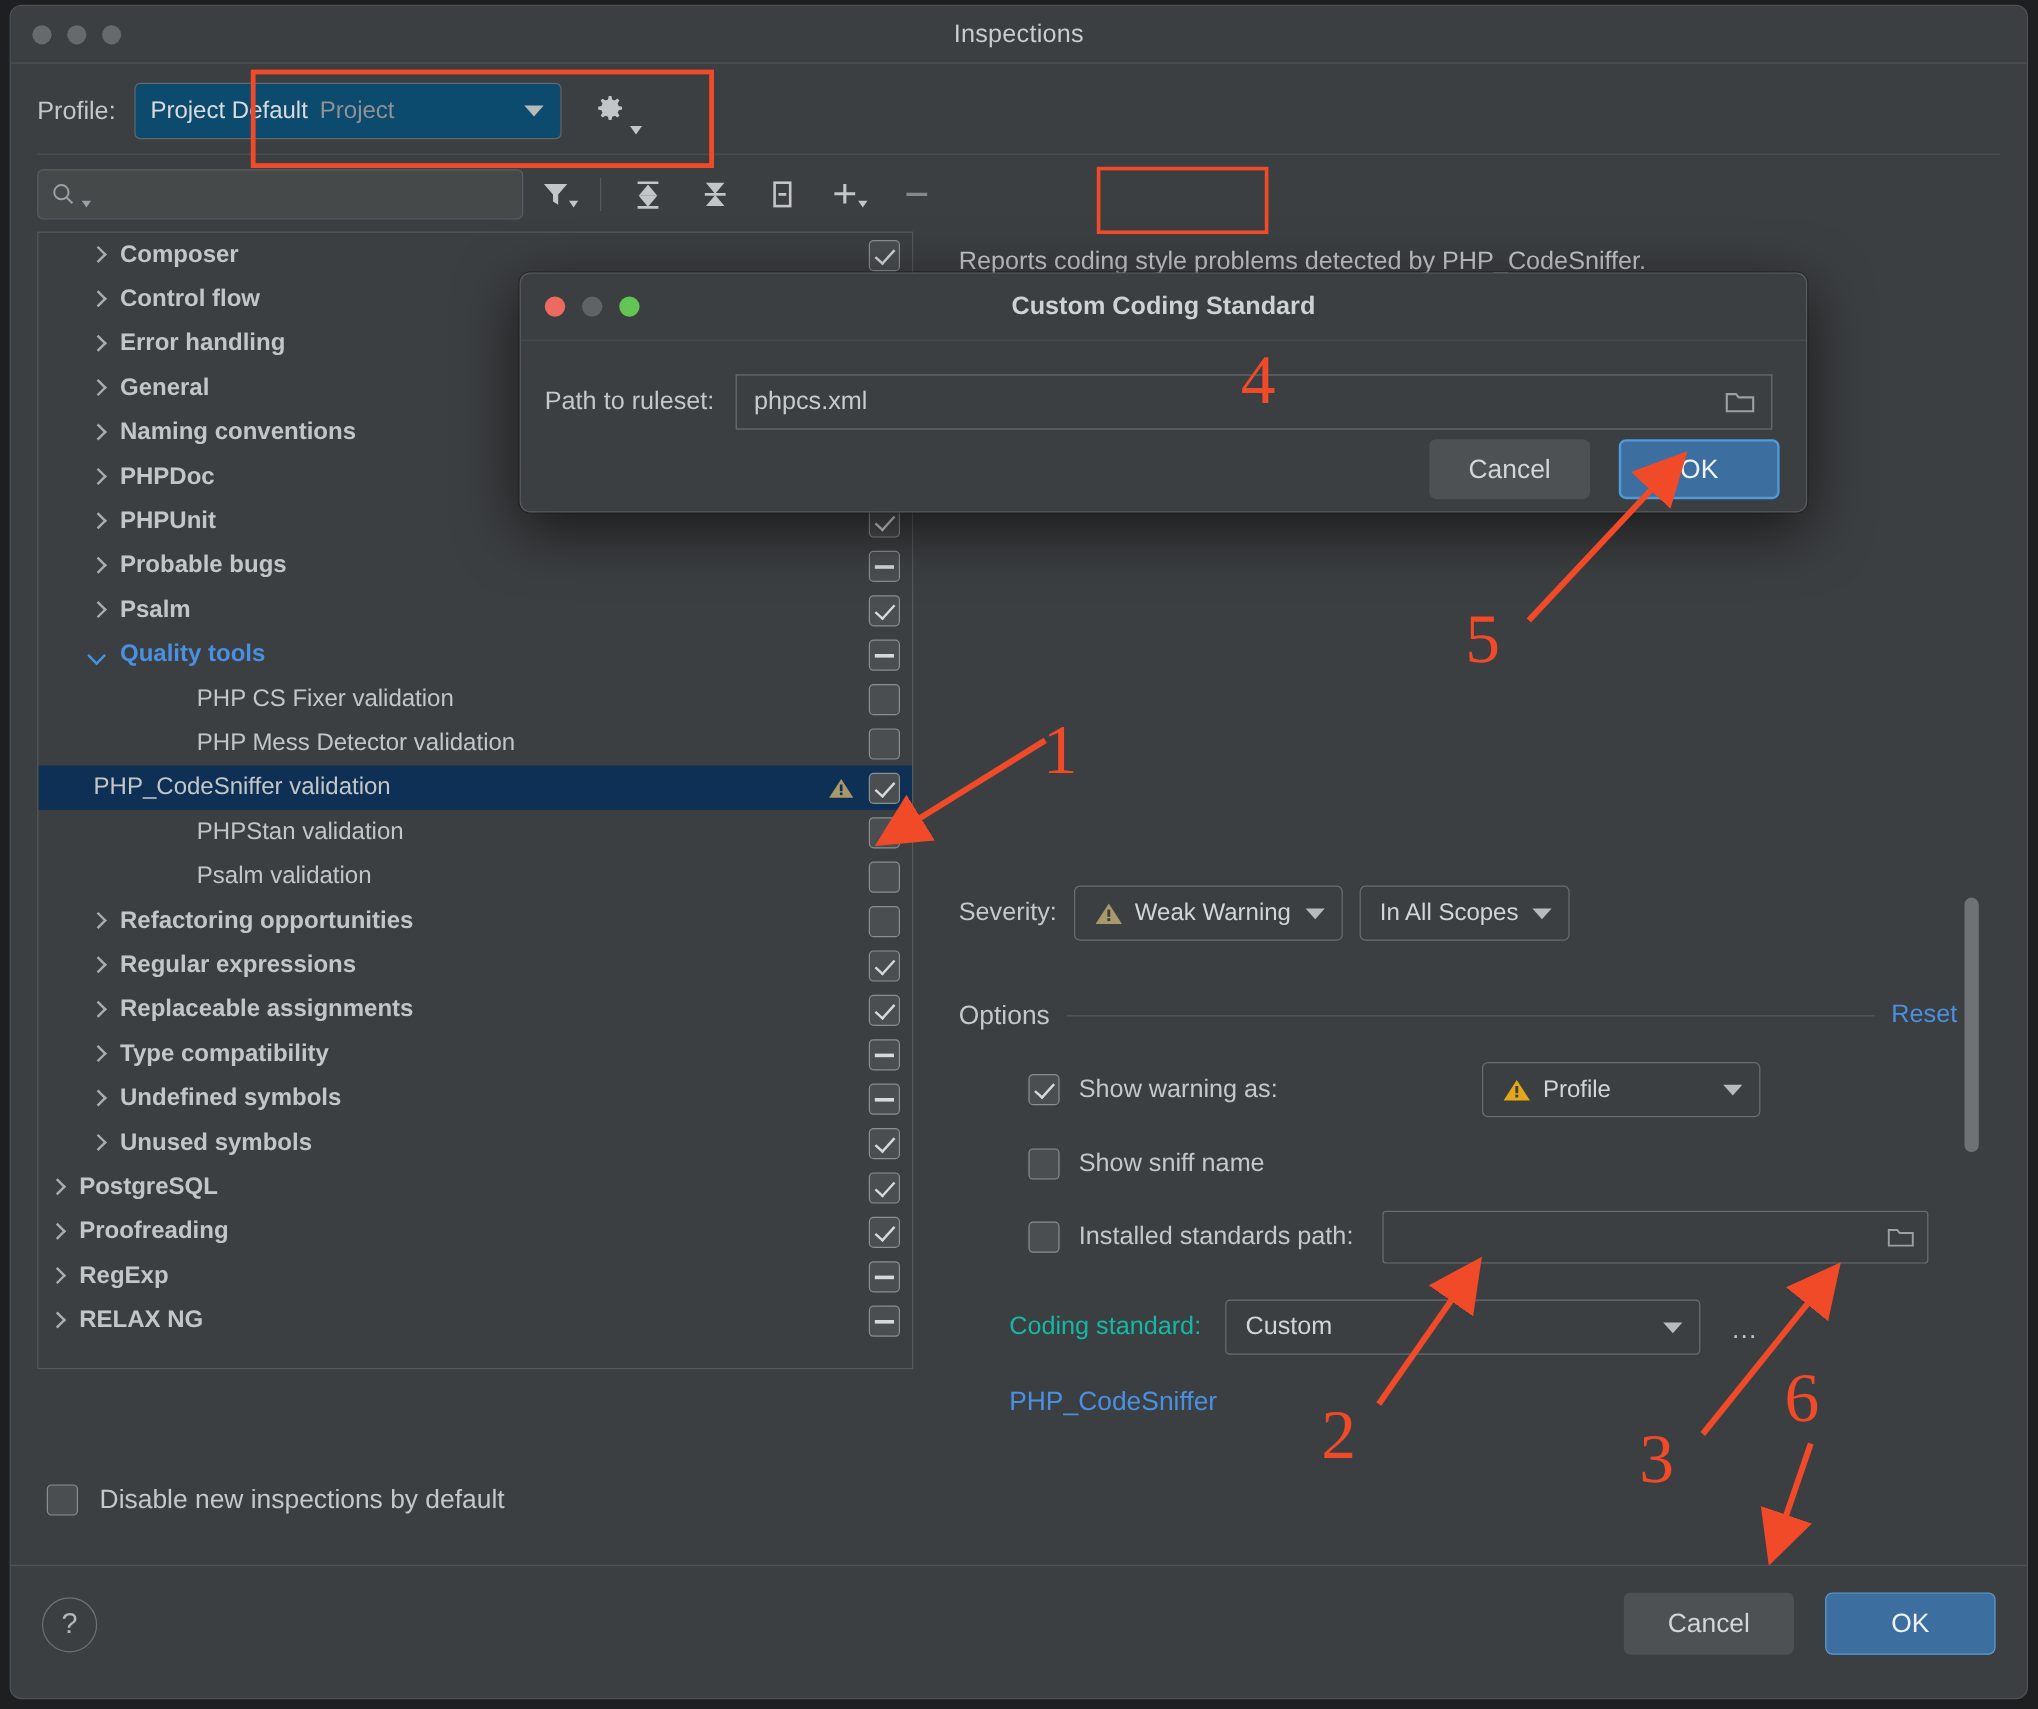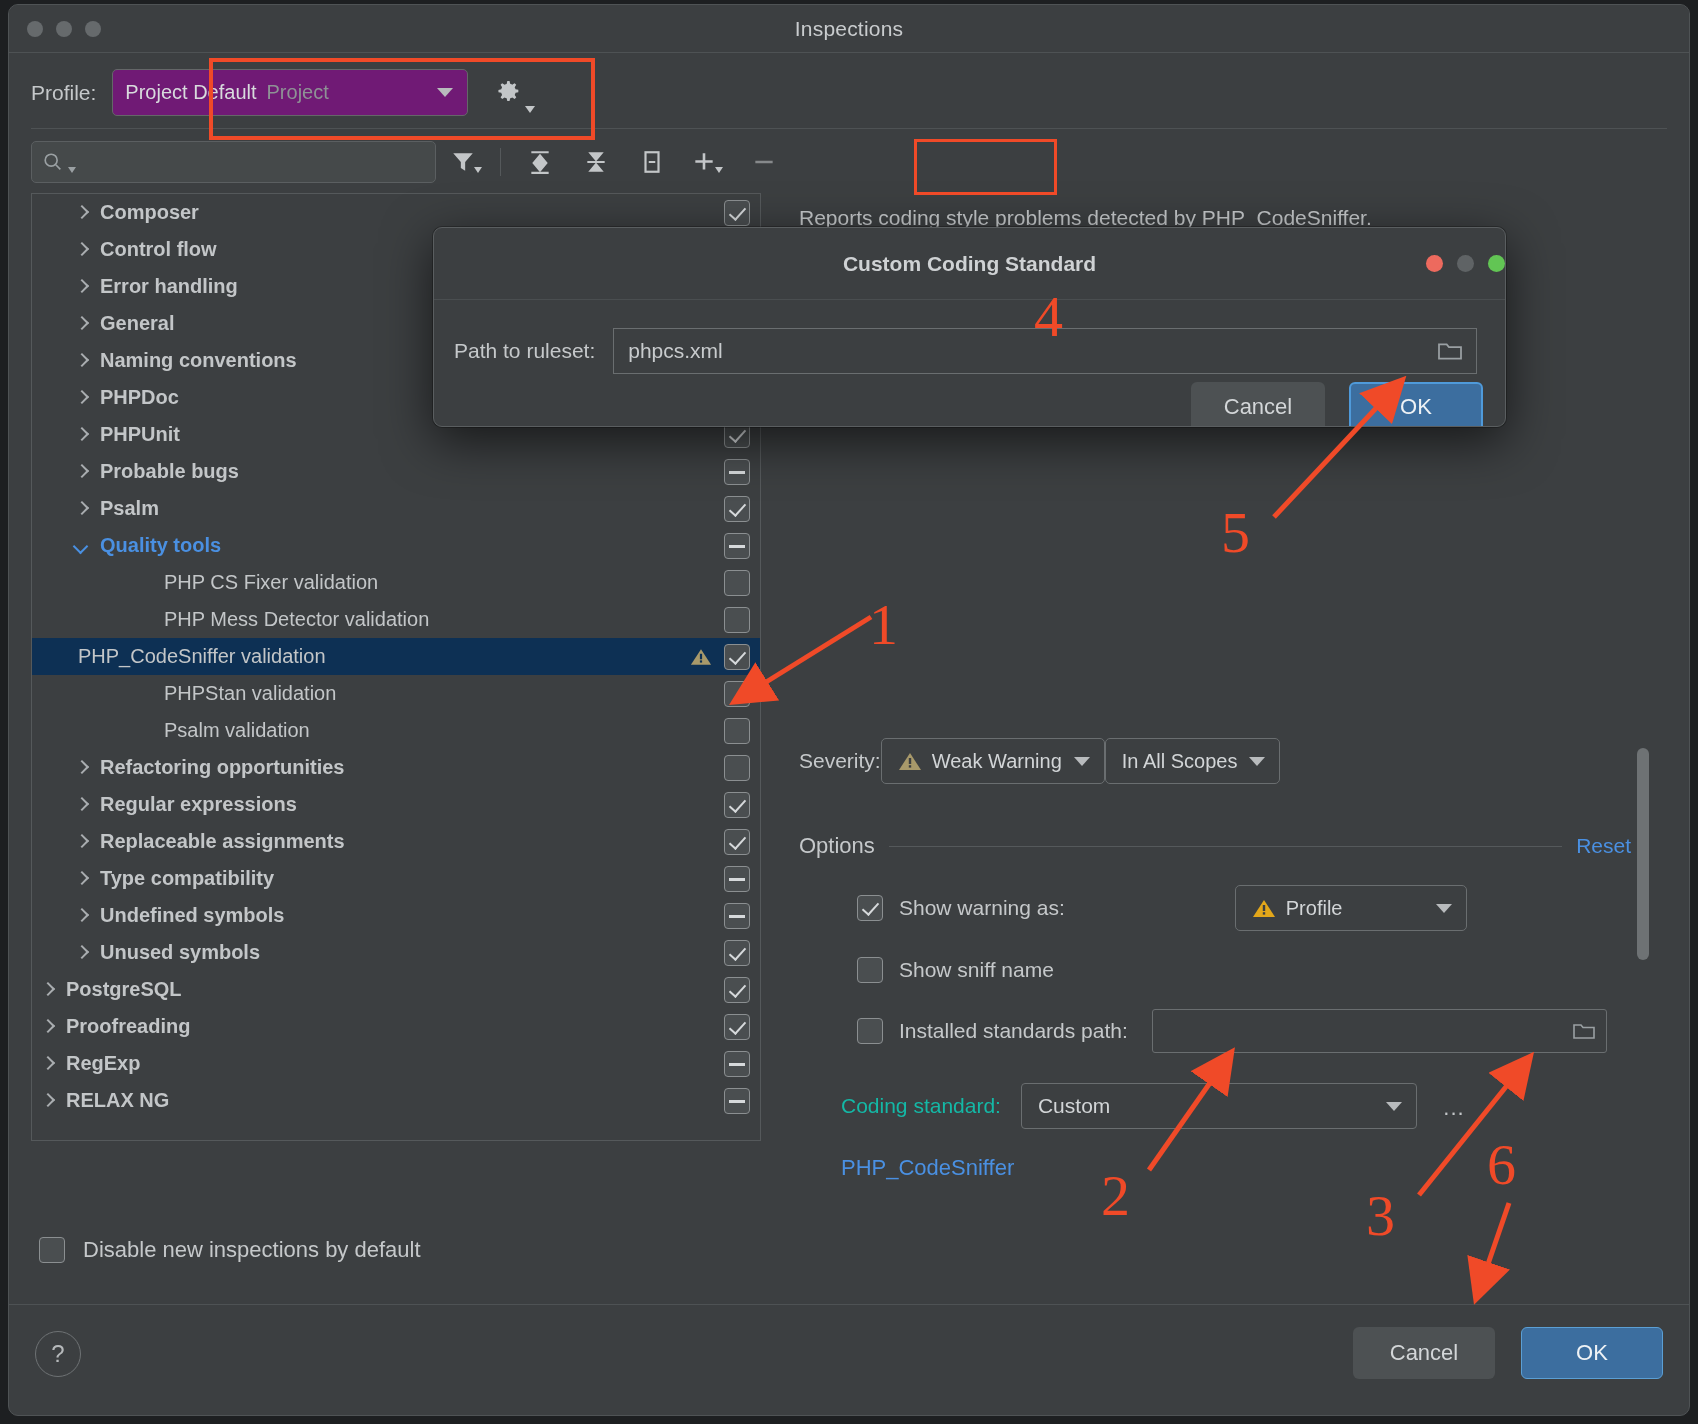--- a/index.html
+++ b/index.html
@@ -37,21 +37,21 @@
   
   .profile-row {
     display: flex; align-items: center;
     padding: 16px 22px 10px 22px;
     gap: 16px;
   }
   .profile-label { font-size: 21px; color: #c5c8ca; }
   .profile-combo {
     width: 356px; height: 47px;
     border: 1px solid #646768; border-radius: 5px;
-    background: #701a75;
+    background: #0c4a6e;
     display: flex; align-items: center; padding: 0 12px;
     position: relative;
   }
   .profile-combo .pc-name { font-size: 20px; color: #d8dbdd; }
   .profile-combo .pc-sub { font-size: 20px; color: #8e9295; margin-left: 10px; }
   .caret-down {
     position: absolute; right: 14px;
     width: 0; height: 0;
     border-left: 8px solid transparent;
     border-right: 8px solid transparent;
@@ -163,21 +163,21 @@
     flex: 1 1 auto;
     position: relative;
     padding-left: 38px;
   }
   .desc {
     font-size: 21px; color: #c5c8ca; line-height: 1.45;
     padding-top: 10px;
   }
   .severity-row {
     position: absolute; left: 38px; top: 545px;
-    display: flex; align-items: center; 
+    display: flex; align-items: center; gap: 14px;
   }
   .sev-label { font-size: 21px; color: #c5c8ca; }
   .combo {
     height: 46px; border: 1px solid #6a6e70; border-radius: 5px;
     background: #3c3f41;
     display: flex; align-items: center; gap: 10px;
     padding: 0 42px 0 16px;
     position: relative;
     font-size: 20px; color: #d2d5d7;
   }
@@ -267,24 +267,23 @@
   .modal {
     position: absolute; left: 424px; top: 222px;
     width: 1073px; height: 200px;
     background: #3c3f41;
     border: 1px solid #5a5e60;
     border-radius: 9px;
     box-shadow: 0 14px 50px rgba(0,0,0,.62), 0 0 0 1px rgba(0,0,0,.25);
     overflow: hidden;
   }
   .modal-title {
-    height: 72px; position: relative;
+    height: 56px; position: relative;
     display: flex; align-items: center;
     border-bottom: 1px solid #4a4e50;
-    justify-content: flex-end;
   }
   .modal-traffic { display: flex; gap: 14px; margin-left: 20px; }
   .mt { width: 17px; height: 17px; border-radius: 50%; }
   .mt.red { background: #ed6a5e; }
   .mt.grey { background: #5f6365; }
   .mt.green { background: #62c554; }
   .modal-title-text {
     position: absolute; left: 0; right: 0; text-align: center;
     font-size: 21px; font-weight: bold; color: #cfd2d4;
   }

